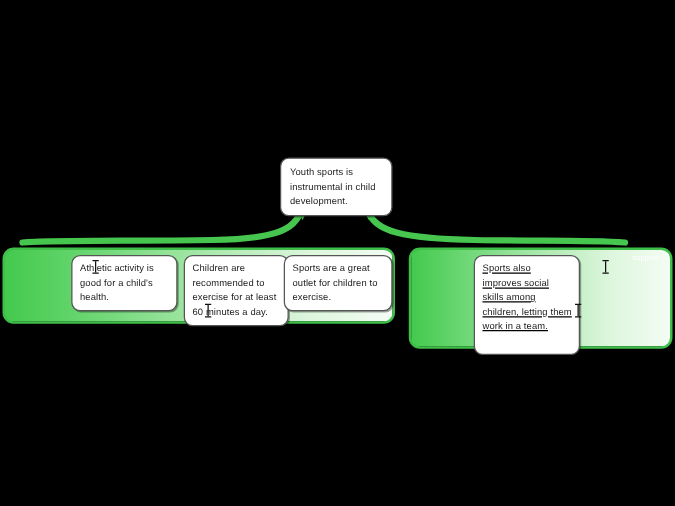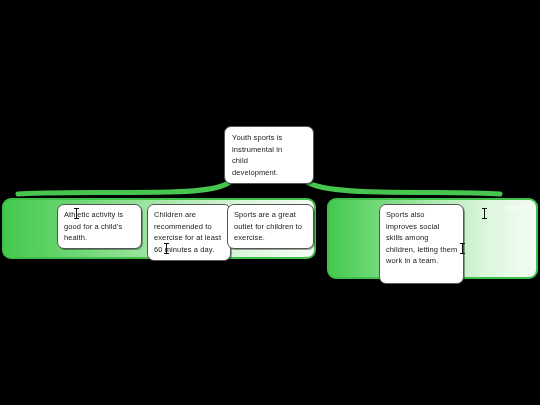--- a/index.html
+++ b/index.html
@@ -37,21 +37,21 @@
   .claim-box {
     position: absolute;
     left: 224px;
     top: 126px;
     width: 90px;
     min-height: 41px;
     box-sizing: border-box;
     background: #ffffff;
     border: 1px solid #555555;
     border-radius: 7px;
-    padding: 5px 24px 5px 7px;
+    padding: 5px 12px 5px 7px;
     z-index: 4;
     box-shadow: 1px 1px 0 rgba(0,0,0,0.45);
   }
   .claim-text {
     font-size: 7.5px;
     line-height: 11.5px;
     color: #1a1a1a;
     letter-spacing: 0.1px;
   }
 
@@ -106,21 +106,21 @@
   .ev-text {
     font-size: 7.5px;
     line-height: 11.5px;
     color: #1a1a1a;
     letter-spacing: 0.1px;
   }
 
   .ev-0 { left: 10px;  top: 204px; width: 85px;  min-height: 45px; }
   .ev-1 { left: 100px; top: 204px; width: 84px;  min-height: 57px; }
   .ev-2 { left: 180px; top: 204px; width: 87px;  min-height: 45px; }
-  .ev-3 { left: 332px; top: 204px; width: 85px;  min-height: 80px; }
+  .ev-3 { left: 332px; top: 204px; width: 85px;  min-height: 80px; text-decoration: underline; }
   .ev-4 { left: 422px; top: 204px; width: 85px;  min-height: 57px; }
 
   
   .caret {
     position: absolute;
     width: 1px;
     height: 9px;
     background: #111111;
     z-index: 6;
   }

